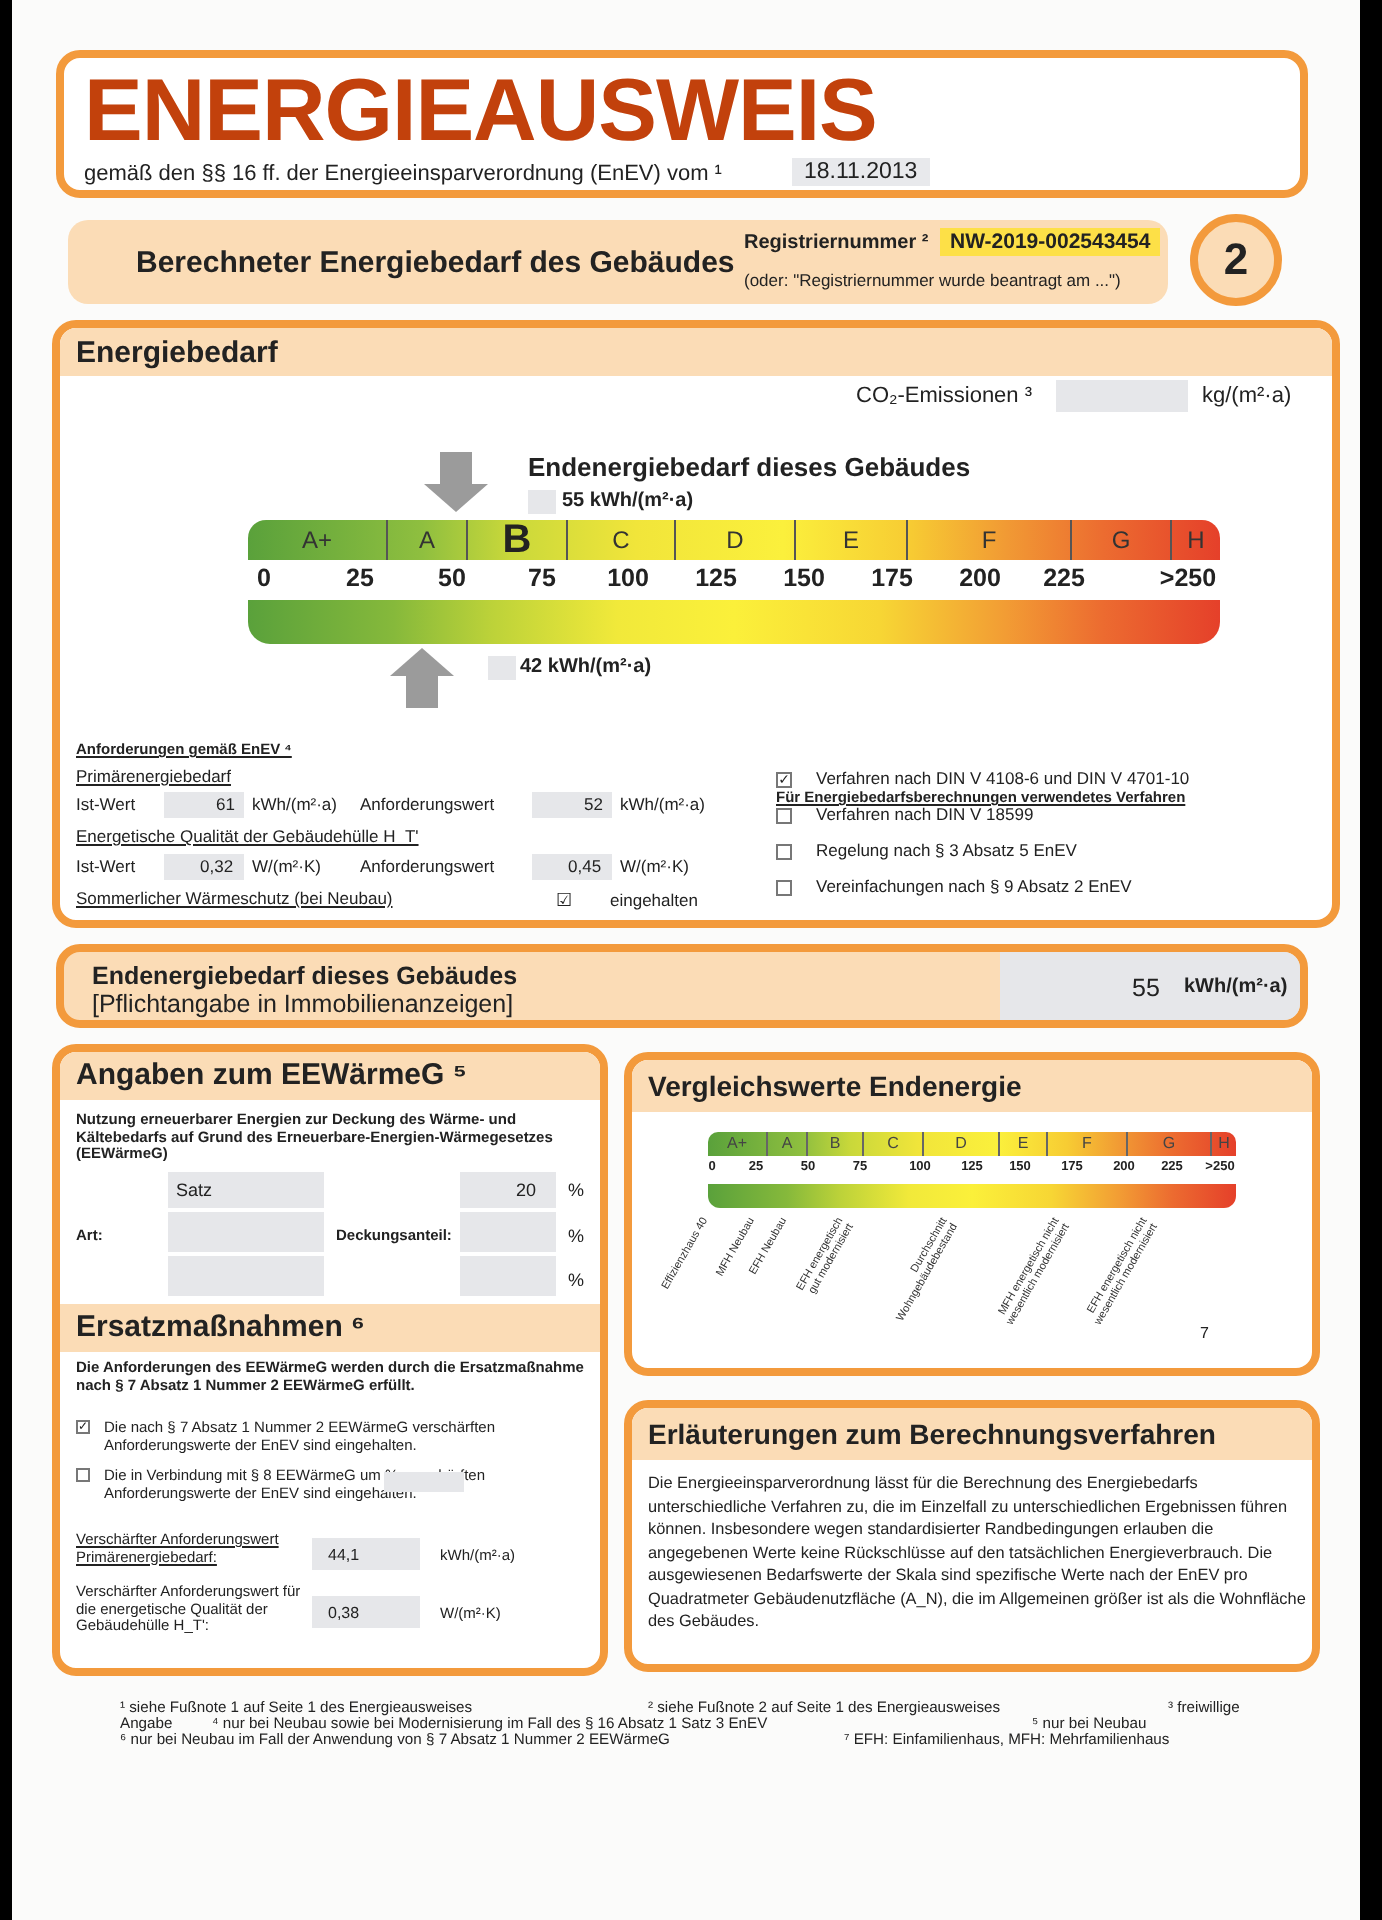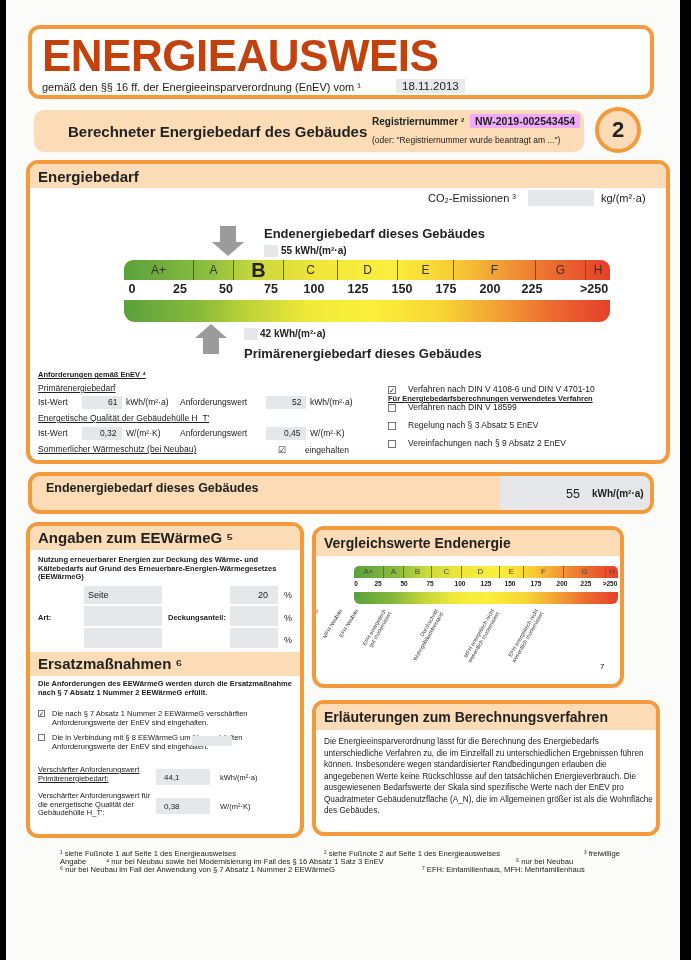--- a/index.html
+++ b/index.html
@@ -14,21 +14,21 @@
   #title-box { left: 22px; top: 25px; width: 626px; height: 74px; }
   #title-main { left: 10px; top: 2px; font-size: 44px; font-weight: bold; letter-spacing: -0.5px; color: #c2410c; }
   #title-sub { left: 402px; top: 26px; font-size: 19px; font-weight: bold; color: #222; }
   #title-line { left: 10px; top: 52px; font-size: 11px; color: #222; }
   #title-date { left: 364px; top: 50px; padding: 1px 6px; font-size: 11.5px; background: #e8e9ec; }
 
   
   #reg-band { left: 28px; top: 110px; width: 550px; height: 42px; background: #fbdcb6; border-radius: 10px; }
   #reg-title { left: 34px; top: 13px; font-size: 15px; font-weight: bold; color: #222; }
   #reg-label { left: 338px; top: 6px; font-size: 10px; font-weight: bold; }
-  #reg-num { left: 436px; top: 4px; padding: 1px 5px; font-size: 10.5px; font-weight: bold; background: #f0abfc; }
+  #reg-num { left: 436px; top: 4px; padding: 1px 5px; font-size: 10.5px; font-weight: bold; background: #fde047; }
   #reg-note { left: 338px; top: 25px; font-size: 8.5px; }
   #page-num { left: 589px; top: 107px; width: 46px; height: 46px; border: 4px solid #f39a3c; border-radius: 50%; background: #fbdcb6; text-align: center; font-size: 22px; font-weight: bold; line-height: 38px; }
 
   
   #eb-box { left: 20px; top: 160px; width: 644px; height: 304px; overflow: hidden; }
   #eb-hdr { left: 0; top: 0; width: 100%; height: 24px; background: #fbdcb6; }
   #eb-title { left: 8px; top: 4px; font-size: 15px; font-weight: bold; }
   #co2-label { left: 398px; top: 28px; font-size: 11px; }
   #co2-field { left: 498px; top: 26px; width: 66px; height: 16px; }
   #co2-unit { left: 571px; top: 28px; font-size: 11px; }
@@ -106,21 +106,21 @@
   #es-field-small { left: 162px; top: 210px; width: 40px; height: 10px; }
   .es-row { position: absolute; left: 8px; font-size: 7.5px; line-height: 8.5px; }
   #es-r1f { left: 126px; top: 243px; width: 54px; height: 16px; }
   #es-r1v { left: 134px; top: 247px; font-size: 8px; }
   #es-r1u { left: 190px; top: 247px; font-size: 7.5px; }
   #es-r2f { left: 126px; top: 272px; width: 54px; height: 16px; }
   #es-r2v { left: 134px; top: 276px; font-size: 8px; }
   #es-r2u { left: 190px; top: 276px; font-size: 7.5px; }
 
   
-  #vw-box { left: 306px; top: 526px; width: 312px; height: 162px; overflow: hidden; }
+  #vw-box { left: 306px; top: 526px; width: 348px; height: 162px; overflow: hidden; }
   #vw-hdr { left: 0; top: 0; width: 100%; height: 26px; background: #fbdcb6; }
   #vw-title { left: 8px; top: 5px; font-size: 14px; font-weight: bold; }
   #vw-top { left: 38px; top: 36px; width: 264px; height: 12px; border-radius: 5px 5px 0 0;
     background: linear-gradient(to right, #5aa13b 0%, #8fbf3f 18%, #c9d83a 27%, #f1e53a 40%, #fbf03c 55%, #f7cc33 68%, #f19a34 78%, #ec6c30 88%, #e5402a 100%); }
   .vseg { position: absolute; top: 0; height: 12px; border-right: 1px solid #666; font-size: 8px; text-align: center; line-height: 12px; color: #444; }
   #vw-ticks { left: 38px; top: 50px; width: 264px; height: 10px; }
   .vtick { position: absolute; font-size: 6.5px; font-weight: bold; transform: translateX(-50%); }
   #vw-bottom { left: 38px; top: 62px; width: 264px; height: 12px; border-radius: 0 0 6px 6px;
     background: linear-gradient(to right, #5aa13b 0%, #86b93b 15%, #bcd239 25%, #f1e93a 38%, #fbf03a 50%, #f7d634 65%, #f29c34 78%, #ec6b30 88%, #e5402a 100%); }
   .vlbl { position: absolute; font-size: 5.5px; line-height: 6px; transform-origin: right top; transform: rotate(-60deg); text-align: right; white-space: nowrap; color: #333; }
@@ -191,21 +191,20 @@
       <span class="tick" style="left:366px;">200</span>
       <span class="tick" style="left:408px;">225</span>
       <span class="tick" style="left:470px;">&gt;250</span>
     </div>
     <div id="scale-bottom" class="abs"></div>
 
     <div id="prim-arrow-head" class="arrow-down"></div>
     <div id="prim-arrow" class="abs"></div>
     <div id="prim-field" class="abs field"></div>
     <div id="prim-value" class="abs">42 kWh/(m²·a)</div>
-    <div id="prim-title" class="abs">Primärenergiebedarf dieses Gebäudes</div>
 
     <div id="req-head" class="abs ul" style="left:8px;">Anforderungen gemäß EnEV ⁴</div>
     <div id="req-prim" class="abs small ul" style="left:8px;">Primärenergiebedarf</div>
     <div class="req-row" style="left:8px;top:232px;">
       <span style="left:0;">Ist-Wert</span>
       <span class="f" style="left:44px;width:40px;"></span>
       <span style="left:70px;">61</span>
       <span style="left:88px;">kWh/(m²·a)</span>
       <span style="left:142px;">Anforderungswert</span>
       <span class="f" style="left:228px;width:40px;"></span>
@@ -237,31 +236,32 @@
     <div class="proc-item" style="left:358px;top:256px;">
       <span class="cb"></span><span>Regelung nach § 3 Absatz 5 EnEV</span>
     </div>
     <div class="proc-item" style="left:358px;top:274px;">
       <span class="cb"></span><span>Vereinfachungen nach § 9 Absatz 2 EnEV</span>
     </div>
   </div>
 
   <div id="ee-box" class="orange-box">
     <div id="ee-title" class="abs">Endenergiebedarf dieses Gebäudes</div>
+    <div id="ee-sub" class="abs">[Pflichtangabe in Immobilienanzeigen]</div>
     <div id="ee-field" class="abs"></div>
     <div id="ee-value" class="abs">55</div>
     <div id="ee-unit" class="abs">kWh/(m²·a)</div>
   </div>
 
   <div id="ew-box" class="orange-box">
     <div id="ew-hdr" class="abs"></div>
     <div id="ew-title" class="abs">Angaben zum EEWärmeG ⁵</div>
     <div id="ew-desc" class="abs">Nutzung erneuerbarer Energien zur Deckung des Wärme- und Kältebedarfs auf Grund des Erneuerbare-Energien-Wärmegesetzes (EEWärmeG)</div>
     <div id="ew-f1" class="abs field"></div>
-    <div id="ew-f1v" class="abs">Seite</div>
+    <div id="ew-f1v" class="abs">Satz</div>
     <div id="ew-p1" class="abs field"></div>
     <div id="ew-p1v" class="abs">20</div>
     <div id="ew-pct1" class="abs">%</div>
     <div id="ew-art" class="abs">Art:</div>
     <div id="ew-f2" class="abs field"></div>
     <div id="ew-dlabel" class="abs">Deckungsanteil:</div>
     <div id="ew-p2" class="abs field"></div>
     <div id="ew-pct2" class="abs">%</div>
     <div id="ew-f3" class="abs field"></div>
     <div id="ew-p3" class="abs field"></div>

